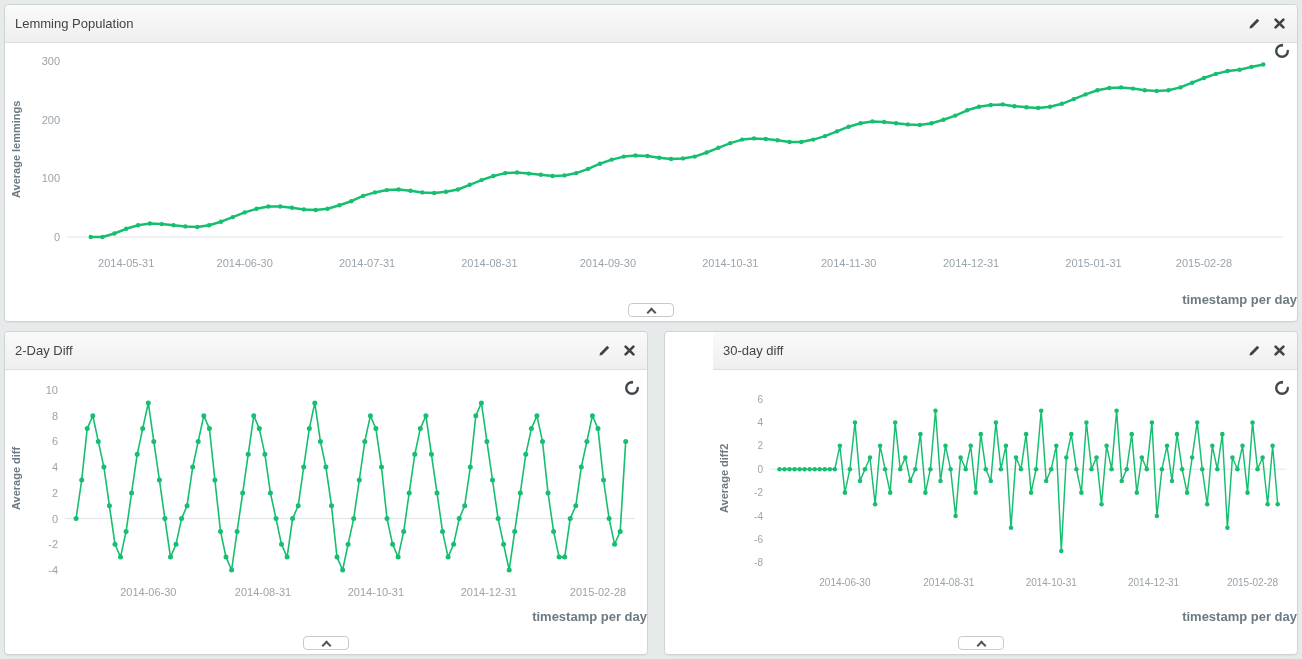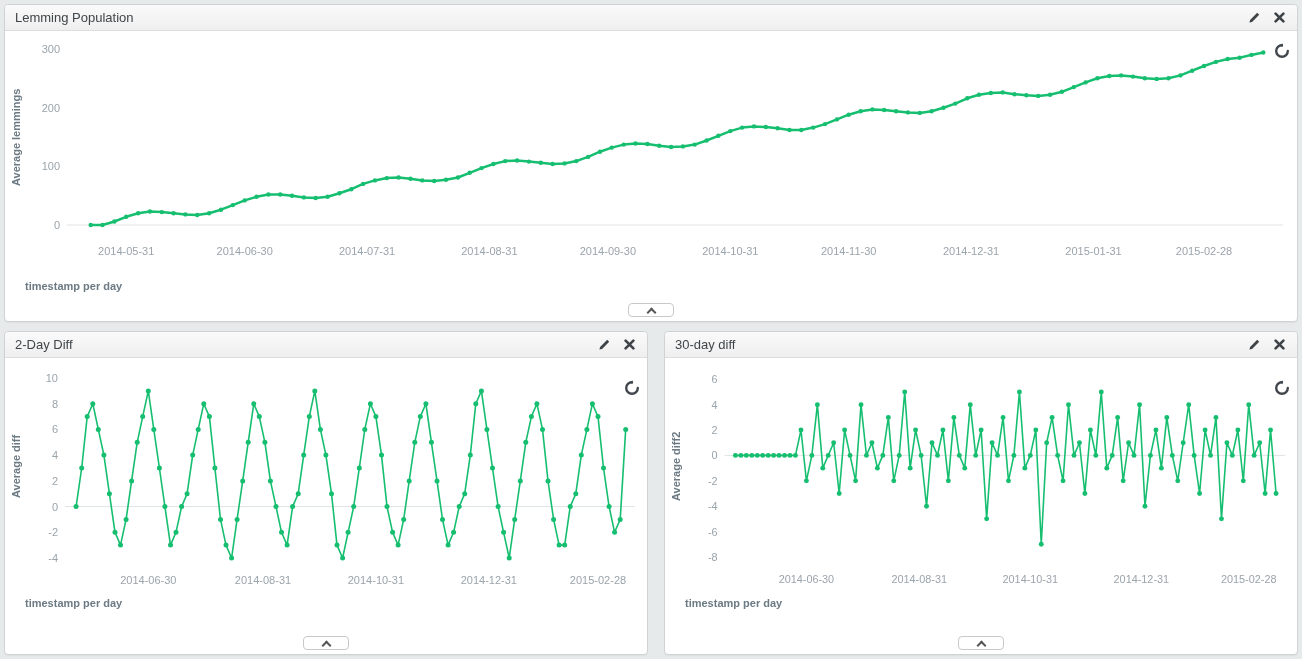--- a/index.html
+++ b/index.html
@@ -14,24 +14,24 @@
     background:#fff;
     border:1px solid #d0d3d4;
     border-radius:4px;
     position:relative;
     box-shadow:0 1px 1px rgba(0,0,0,0.04);
   }
   #panel-top { height:318px; }
   .row { display:flex; gap:16px; margin-top:9px; }
   .panel-b { height:324px; }
   #panel-bl { width:644px; }
-  #panel-br { flex:1; }
+  #panel-br { flex:1;padding-left:48px; }
 
   .phead {
-    height:26px; display:flex; align-items:center;
+    height:38px; display:flex; align-items:center;
     background:linear-gradient(#fafafa,#efefef);
     border-bottom:1px solid #ddd;
     border-radius:4px 4px 0 0;
     padding:0 12px 0 10px;
   }
   .ptitle { font-size:13px; color:#3f4549; }
   .hicons { margin-left:auto; display:flex; gap:13px; align-items:center; }
   .hicon { cursor:pointer; display:flex; align-items:center; }
 
   .chart-area { position:relative; padding-left:20px; padding-top:4px; }
@@ -42,21 +42,21 @@
     font-size:11px; font-weight:bold; color:#6c7a84; white-space:nowrap;
   }
   #panel-top .ylab { height:200px; }
   .panel-b .ylab { height:205px; }
 
   svg.chart { display:block; width:100%; }
   #svg0 { height:242px; }
   #svg1, #svg2 { height:232px; }
   text.tick { font-size:11px; fill:#9aa4ab; font-family:"Liberation Sans", sans-serif; }
 
-  .xlab { text-align:left; font-size:11px; font-weight:bold; color:#6c7a84; margin-top:3px; }
+  .xlab { text-align:right; font-size:13px; font-weight:bold; color:#6c7a84; margin-top:3px; }
 
   .reset-btn { position:absolute; cursor:pointer; line-height:0; }
   .reset-top { top:38px; right:7px; }
   .reset-b { top:48px; right:7px; }
 
   .collapse-tab {
     position:absolute; left:50%; transform:translateX(-50%); bottom:4px;
     width:46px; height:14px; background:#fff;
     border:1px solid #c9c9c9; border-radius:4px;
     display:flex; align-items:center; justify-content:center; cursor:pointer;

